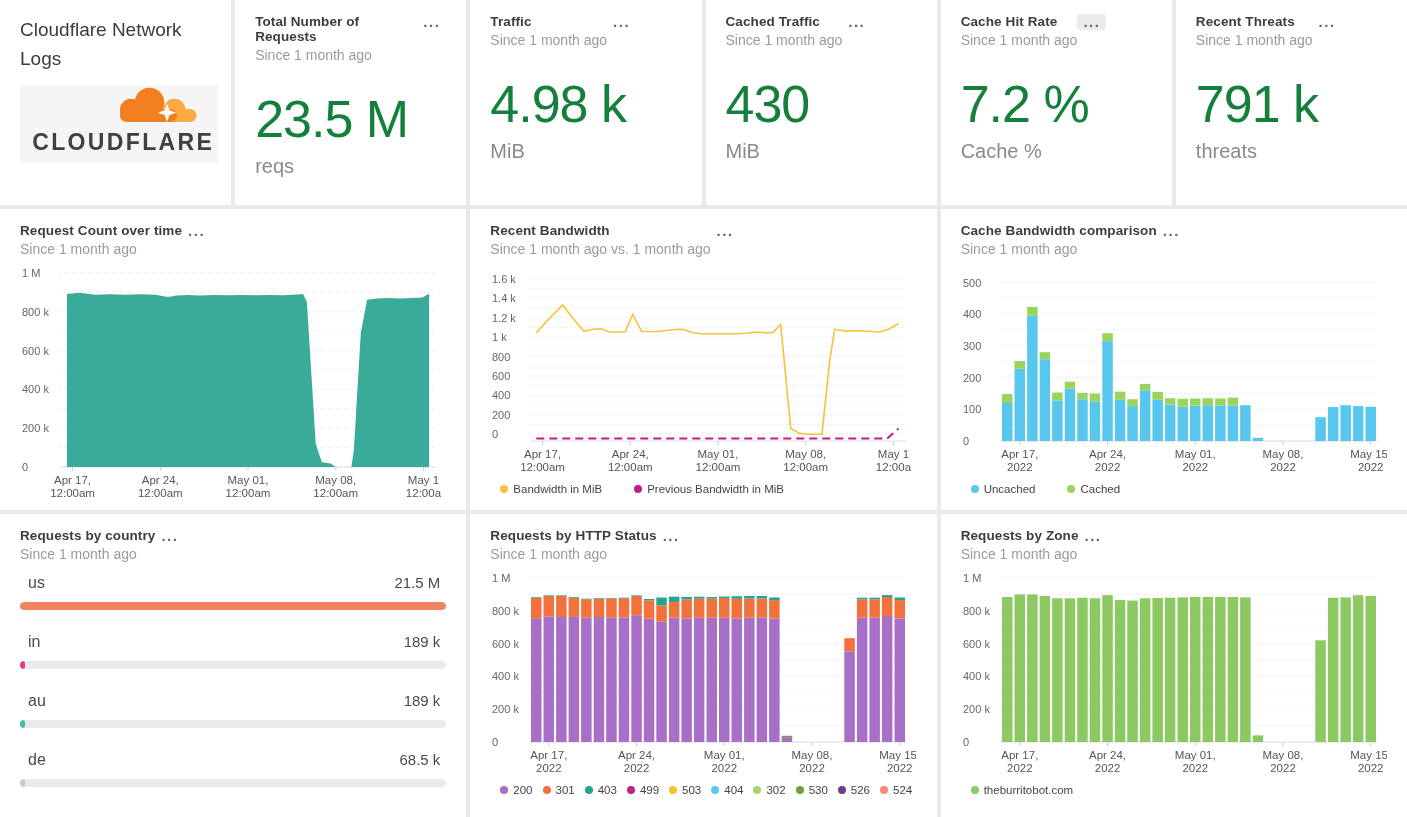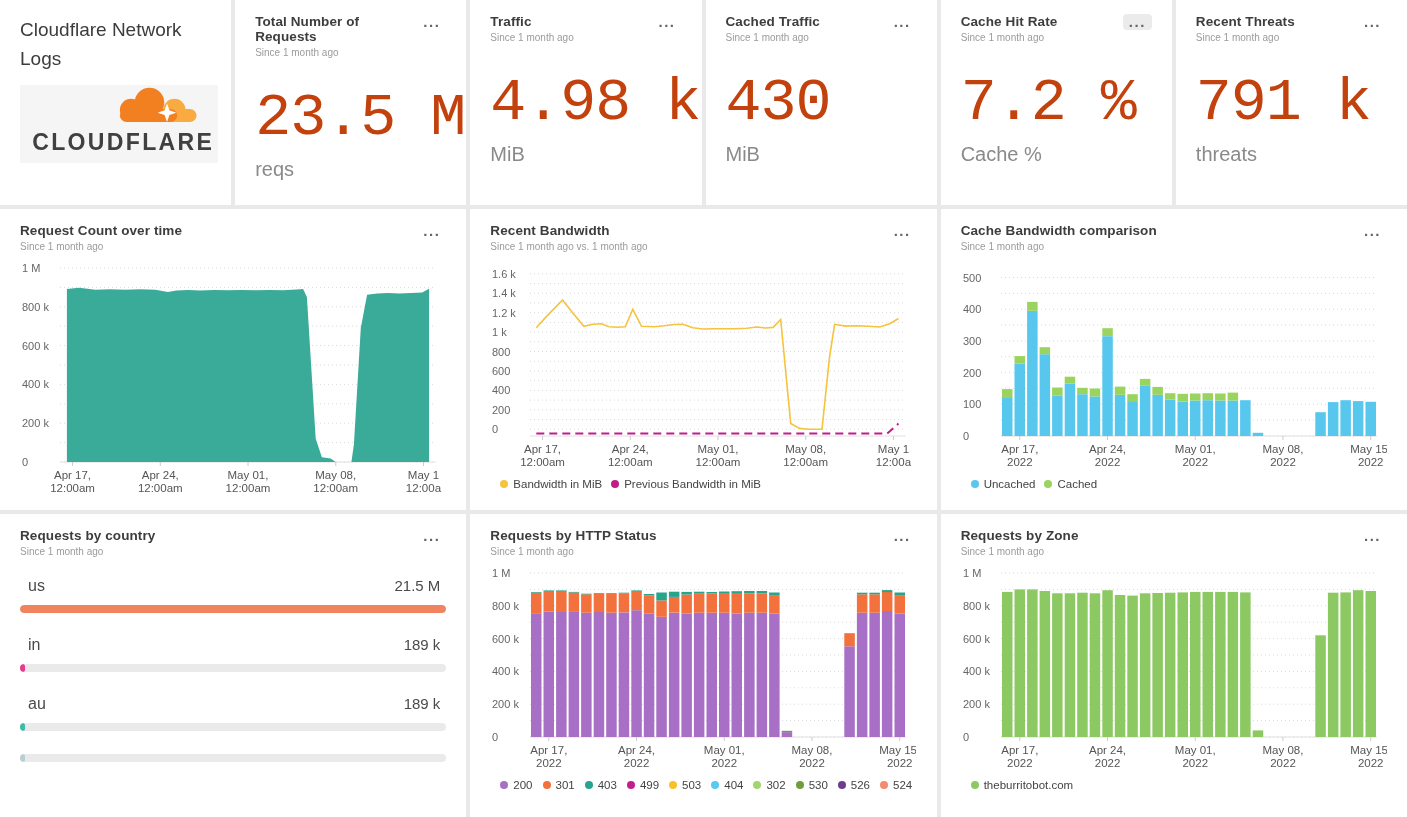--- a/index.html
+++ b/index.html
@@ -2,43 +2,43 @@
 <html><head>
 <meta charset="utf-8">
 <style>
   * { margin:0; padding:0; box-sizing:border-box; }
   html,body { background:#e9e9e9; font-family:"Liberation Sans", sans-serif; }
   .dashboard { width:1407px; height:817px; display:grid;
     grid-template-columns:repeat(6,1fr); grid-template-rows:205px 301px 303px;
     gap:4px; background:#e9e9e9; overflow:hidden; }
   .card { background:#fff; padding:14px 20px; overflow:hidden; position:relative; }
   .span2 { grid-column:span 2; }
-  .p-head { display:flex; justify-content:space-between; align-items:flex-start; }
+  .p-head { display:flex; align-items:flex-start; }
   .p-title { font-size:13.5px; font-weight:bold; color:#3d3d3d; letter-spacing:.1px; }
-  .p-sub { font-size:10px; color:#9b9b9b; margin-top:3px; }
+  .p-sub { font-size:14px; color:#9b9b9b; margin-top:3px; }
   .menu { font-size:15px; font-weight:bold; color:#666; letter-spacing:1.5px;
     line-height:8px; padding:4px 6px; border-radius:4px; cursor:pointer; user-select:none; }
   .menu-hl { background:#ebebeb; }
-  .stat-value { font-size:60px; color:#c2410c; letter-spacing:-1px; margin-top:26px;
-    white-space:nowrap;font-family:Liberation Mono, monospace; }
+  .stat-value { font-size:52px; color:#15803d; letter-spacing:-1px; margin-top:26px;
+    white-space:nowrap; }
   .stat-unit { font-size:20px; color:#8a8a8a; margin-top:6px; }
   .logo-title { font-size:19px; color:#3c3c3c; line-height:1.5; margin-top:2px; }
   .logo-box { background:#f5f5f5; margin-top:12px; width:198px; height:78px;
     display:flex; align-items:flex-start; justify-content:center; }
   .chart-box { width:100%; }
   .cb-tall { height:238px; margin-top:8px; }
   .cb-mid  { height:212px; margin-top:8px; }
   .cb-row3 { height:208px; margin-top:8px; }
-  .legend { display:flex; align-items:center; gap:9px; padding:6px 2px 0 10px; flex-wrap:nowrap; }
+  .legend { display:flex; align-items:center; gap:32px; padding:6px 2px 0 10px; flex-wrap:nowrap; }
   .legend-item { display:flex; align-items:center; gap:5px; font-size:11.5px; color:#444;
     cursor:pointer; white-space:nowrap; }
   .legend-dot { width:8px; height:8px; border-radius:50%; flex:none; }
   .ytick { font-size:11px; fill:#666; }
   .xtick { font-size:11.5px; fill:#555; text-anchor:middle; }
-  .country-list { margin-top:20px; }
+  .country-list { margin-top:12px; }
   .c-row { margin-bottom:23px; }
   .c-line { display:flex; justify-content:space-between; align-items:baseline; padding:0 6px 0 8px; }
   .c-label { font-size:16px; color:#4a4a4a; }
   .c-val { font-size:15px; color:#4a4a4a; }
   .c-track { height:8px; background:#eaeaea; border-radius:4px; margin-top:10px; overflow:hidden; }
   .c-fill { height:8px; border-radius:4px; min-width:5px; }
 </style>
 </head>
 <body>
 
@@ -363,20 +363,24 @@
         <div class="c-row">
           <div class="c-line">
             <span class="c-label">au</span>
             <span class="c-val">189 k</span>
           </div>
           <div class="c-track">
             <div class="c-fill" style="width: 1.2%; background: rgb(61, 188, 166);"></div>
           </div>
         </div>
         <div class="c-row">
+          <div class="c-line">
+            <span class="c-label">de</span>
+            <span class="c-val">68.5 k</span>
+          </div>
           <div class="c-track">
             <div class="c-fill" style="width: 0.6%; background: rgb(185, 207, 214);"></div>
           </div>
         </div>
       </div>
   </div>
 
   <div class="card span2">
     <div class="p-head">
       <div>

